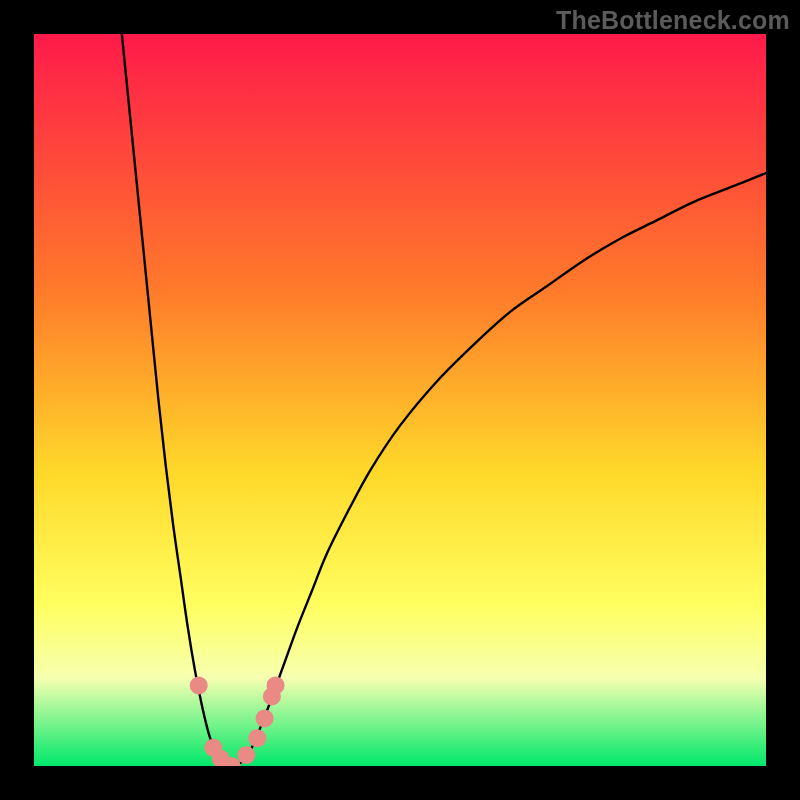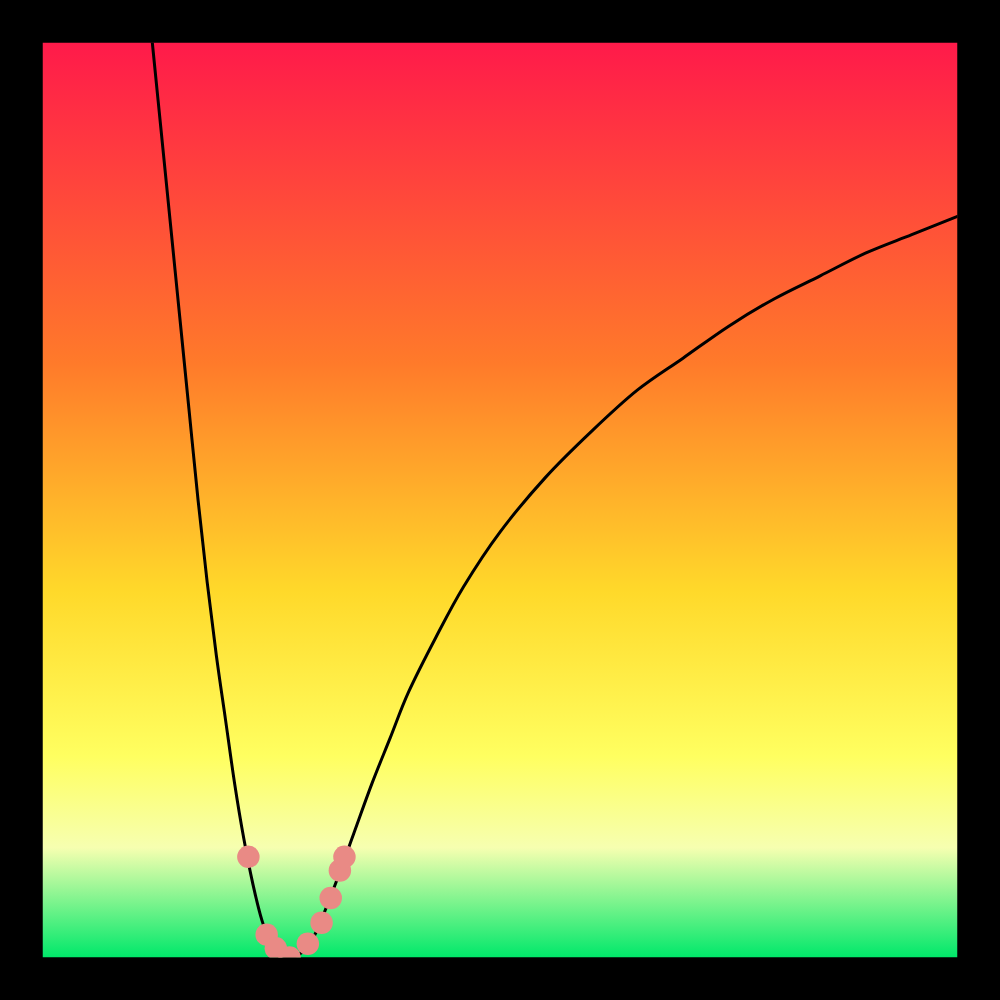--- a/index.html
+++ b/index.html
@@ -46,20 +46,21 @@
   svg {
     position: absolute;
     left: 0;
     top: 0;
   }
 </style>
 </head>
 <body>
 
 <div class="frame">
+  <div class="watermark">TheBottleneck.com</div>
 
   <div class="plot">
     <svg class="bg" width="732" height="732" viewBox="0 0 732 732" preserveAspectRatio="none">
       <defs>
         <linearGradient id="bggrad" x1="0" y1="0" x2="0" y2="1">
             <stop offset="0%" stop-color="#ff1a4a"></stop>
             <stop offset="35%" stop-color="#ff7a2a"></stop>
             <stop offset="60%" stop-color="#ffd92a"></stop>
             <stop offset="78%" stop-color="#ffff60"></stop>
             <stop offset="88%" stop-color="#f6ffb0"></stop>

